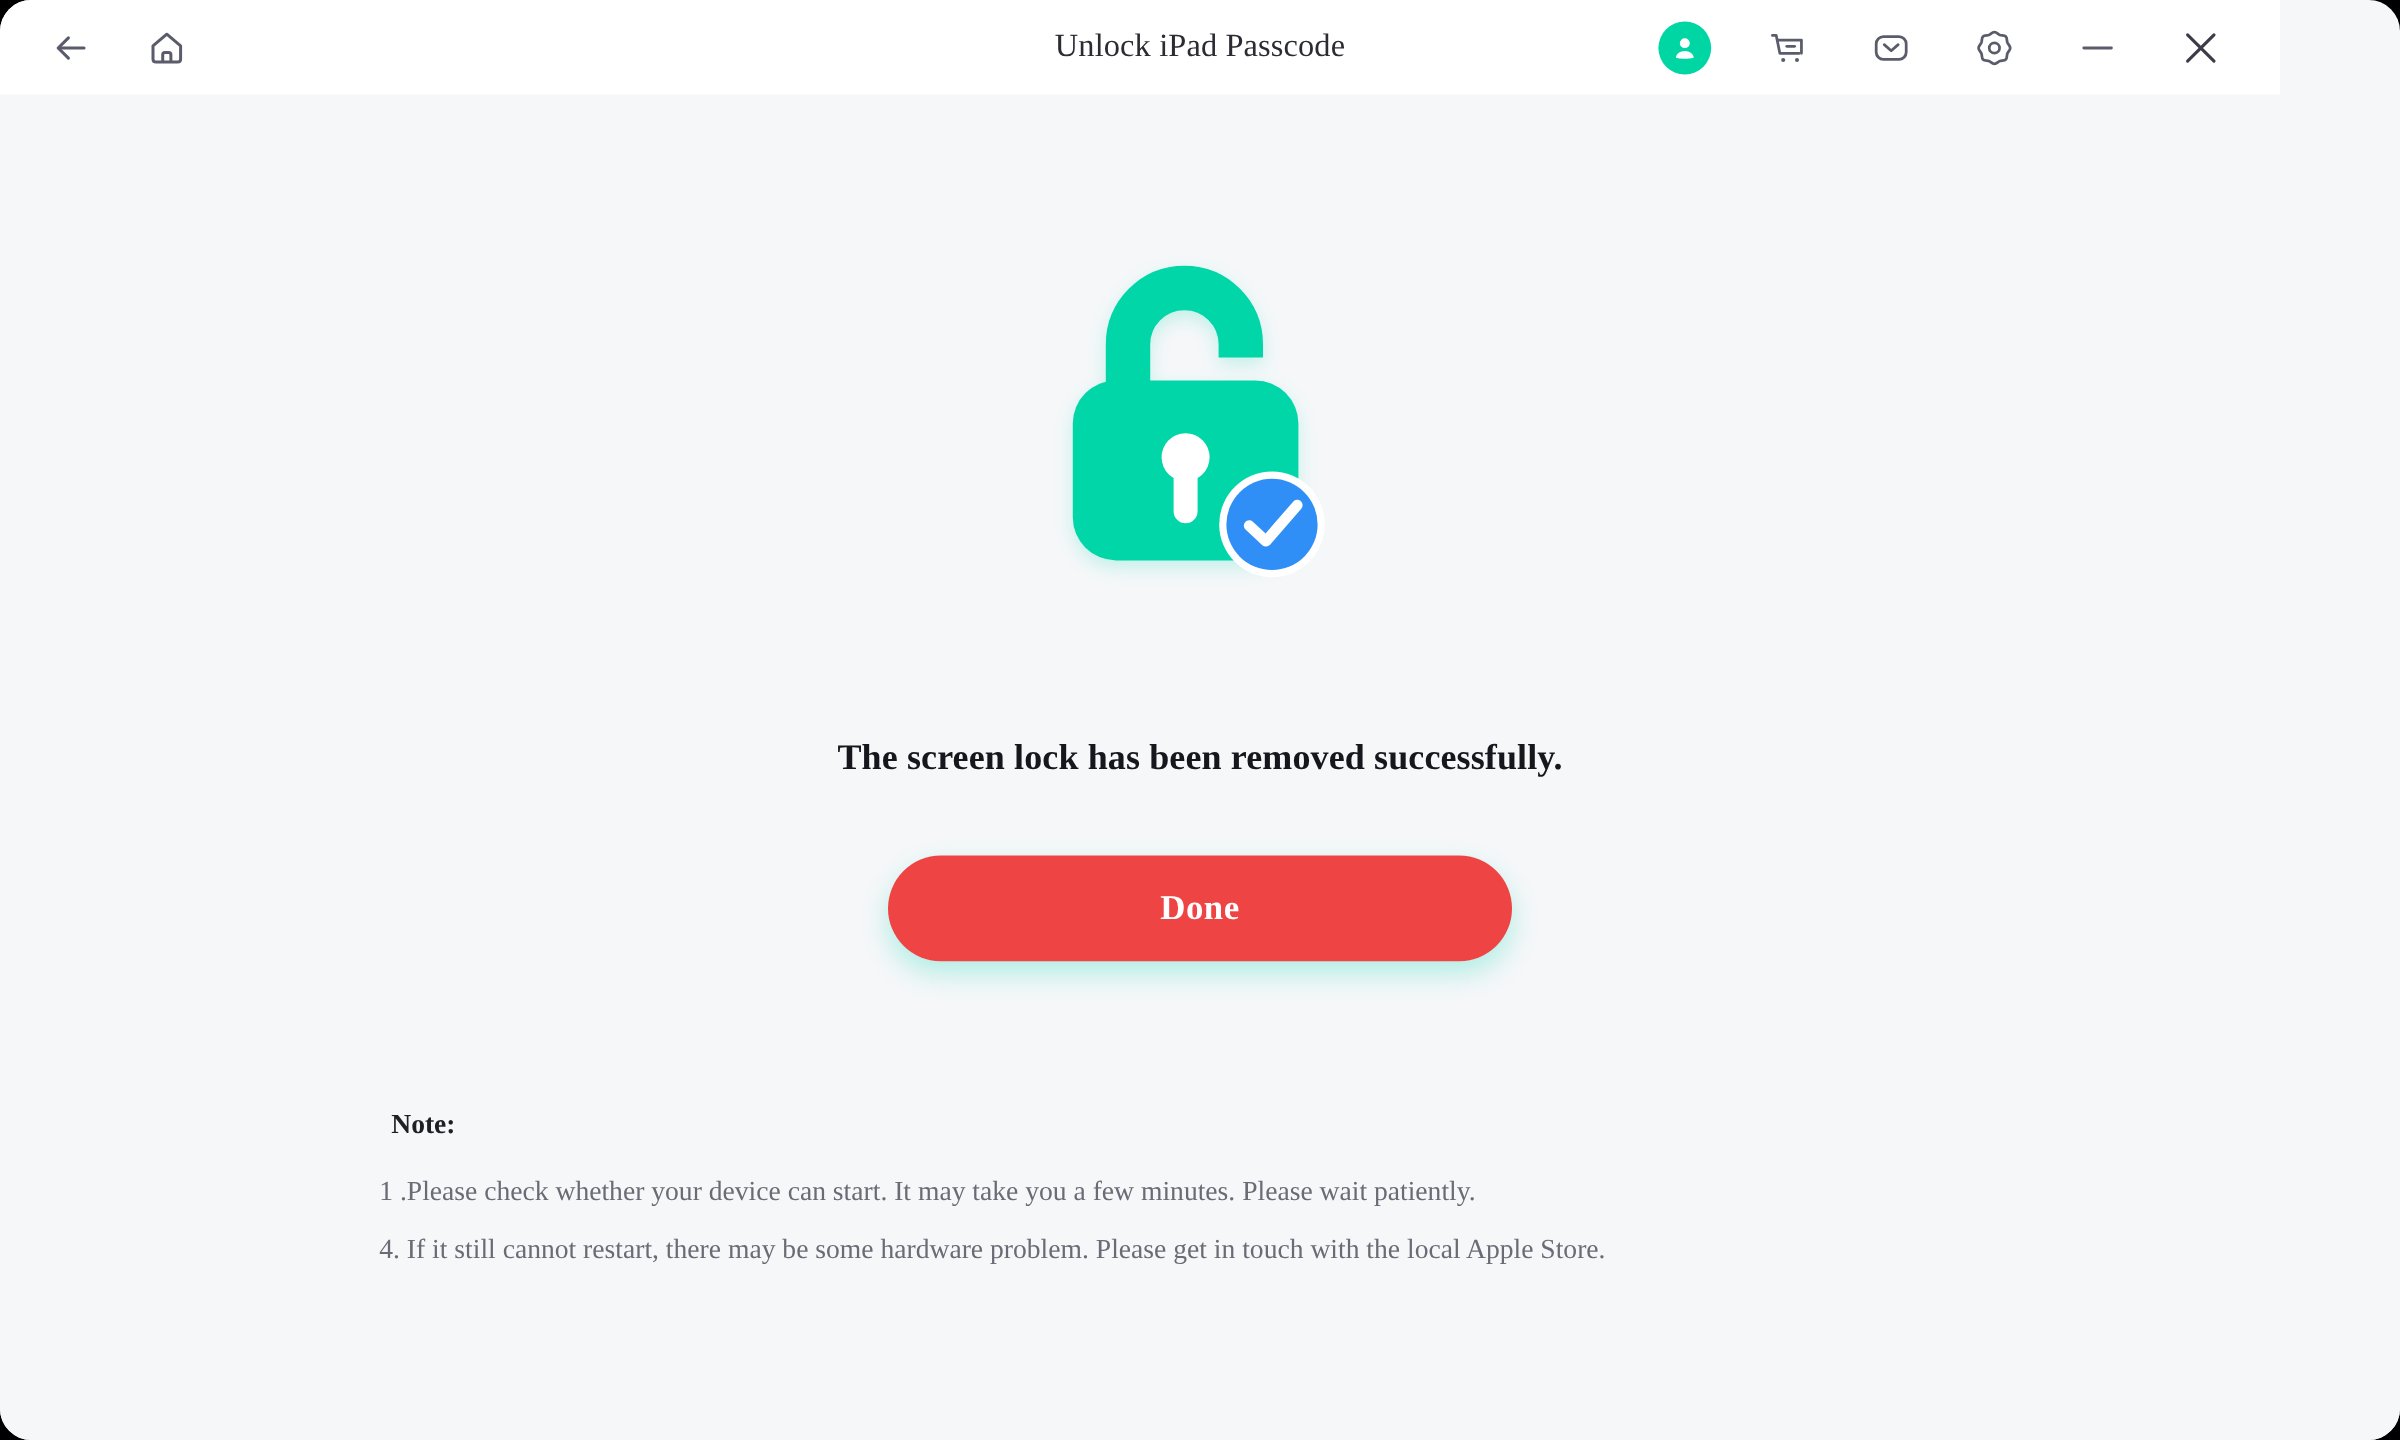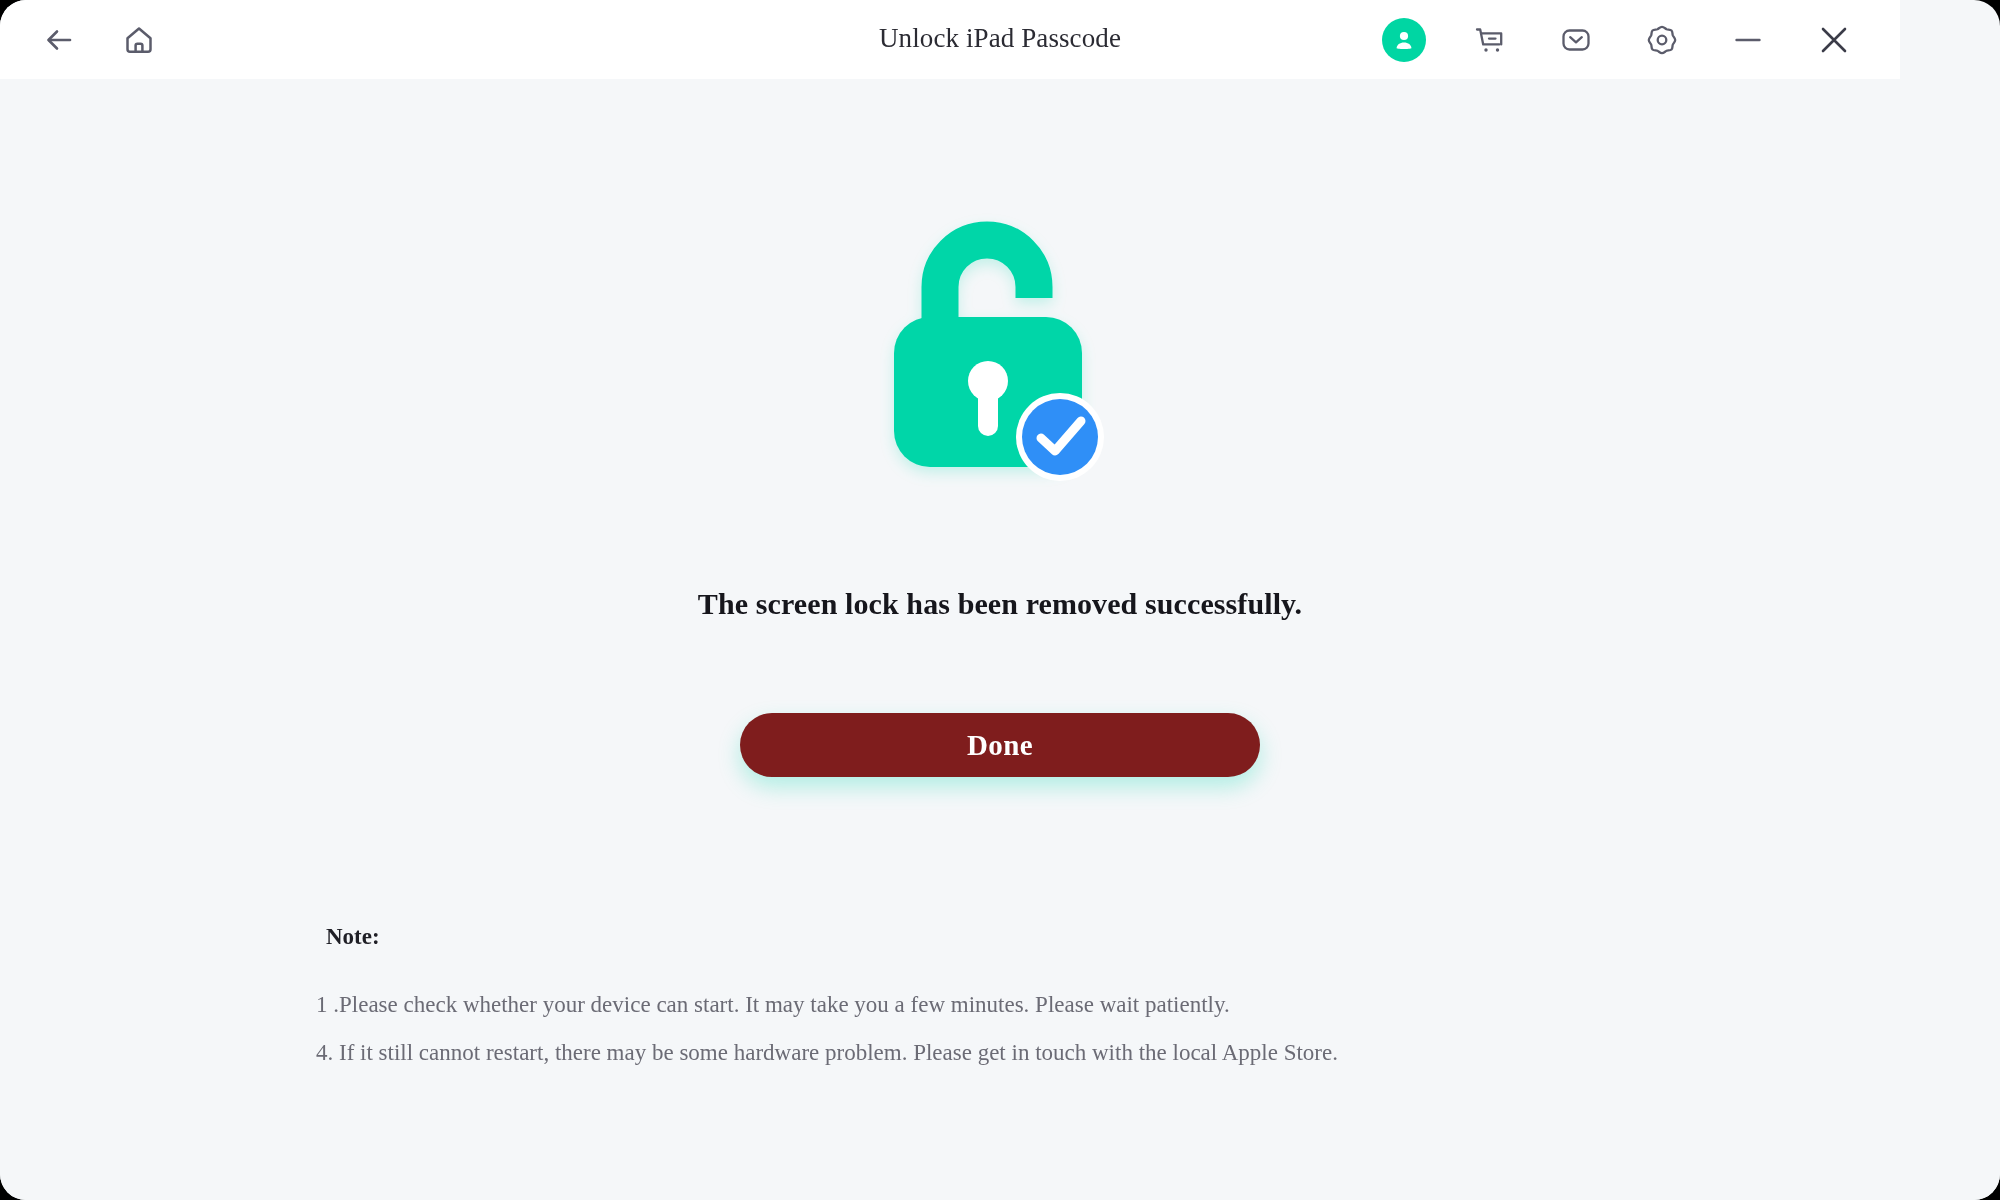--- a/index.html
+++ b/index.html
@@ -104,40 +104,40 @@
     position: absolute;
     left: 50%;
     transform: translateX(-50%);
     top: 120px;
     width: 260px;
     height: 290px;
   }
 
   #headline {
     position: absolute;
-    top: 508px;
+    top: 536px;
     left: 0;
     width: 2000px;
     text-align: center;
     font-size: 30px;
     font-weight: bold;
     color: #16161c;
     letter-spacing: 0.1px;
   }
 
   #done-button {
     position: absolute;
     top: 634px;
     left: 50%;
     transform: translateX(-50%);
     width: 520px;
-    height: 64px;
+    height: 88px;
     border: none;
     border-radius: 44px;
-    background: #7f1d1d;
+    background: #ef4444;
     color: #ffffff;
     font-family: "Liberation Serif", "DejaVu Serif", serif;
     font-size: 29px;
     font-weight: bold;
     letter-spacing: 0.4px;
     cursor: pointer;
     box-shadow: 0 10px 22px rgba(0, 214, 171, 0.28);
   }
 
   #note-block {
@@ -145,21 +145,21 @@
     top: 845px;
     left: 316px;
     width: 1400px;
   }
 
   #note-heading {
     font-size: 23px;
     font-weight: bold;
     color: #1f1f26;
     margin-left: 10px;
-    margin-bottom: 43px;
+    margin-bottom: 31px;
   }
 
   .note-line {
     font-size: 23px;
     color: #6b6b75;
     line-height: 1.0;
     margin-bottom: 25px;
     white-space: pre;
   }
 </style>

